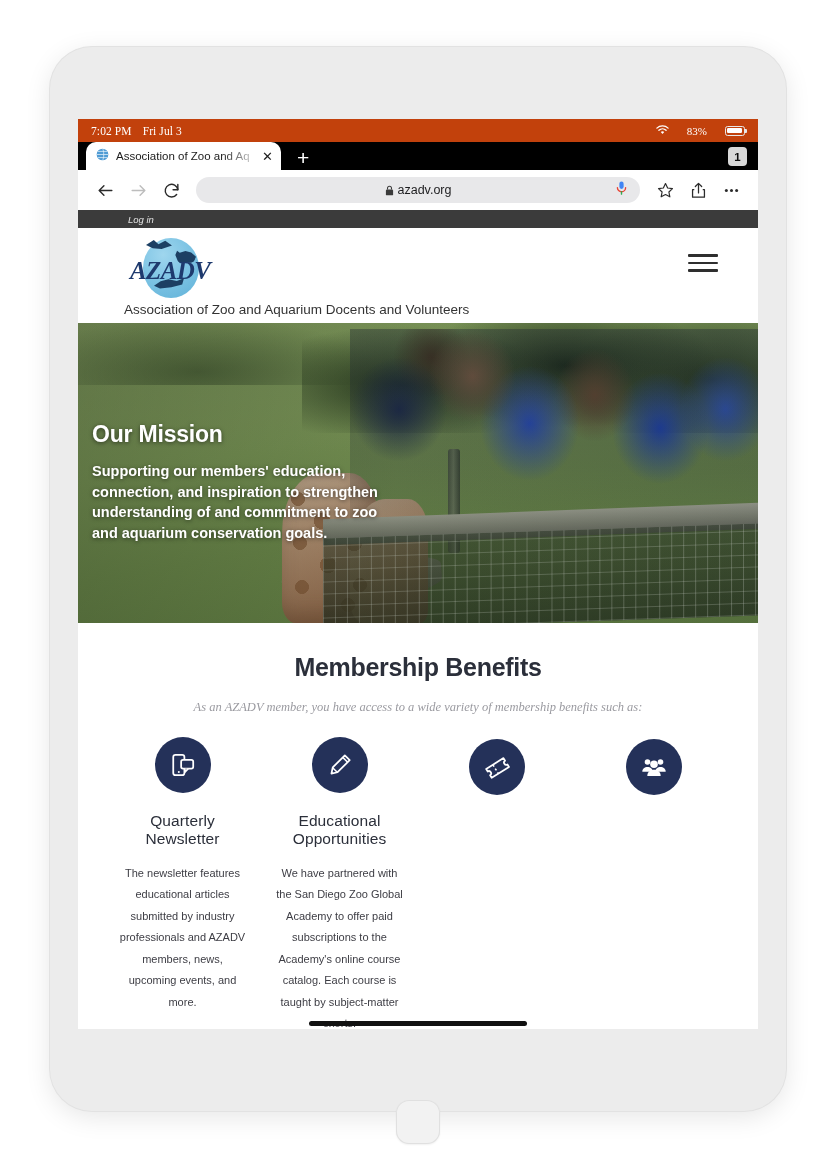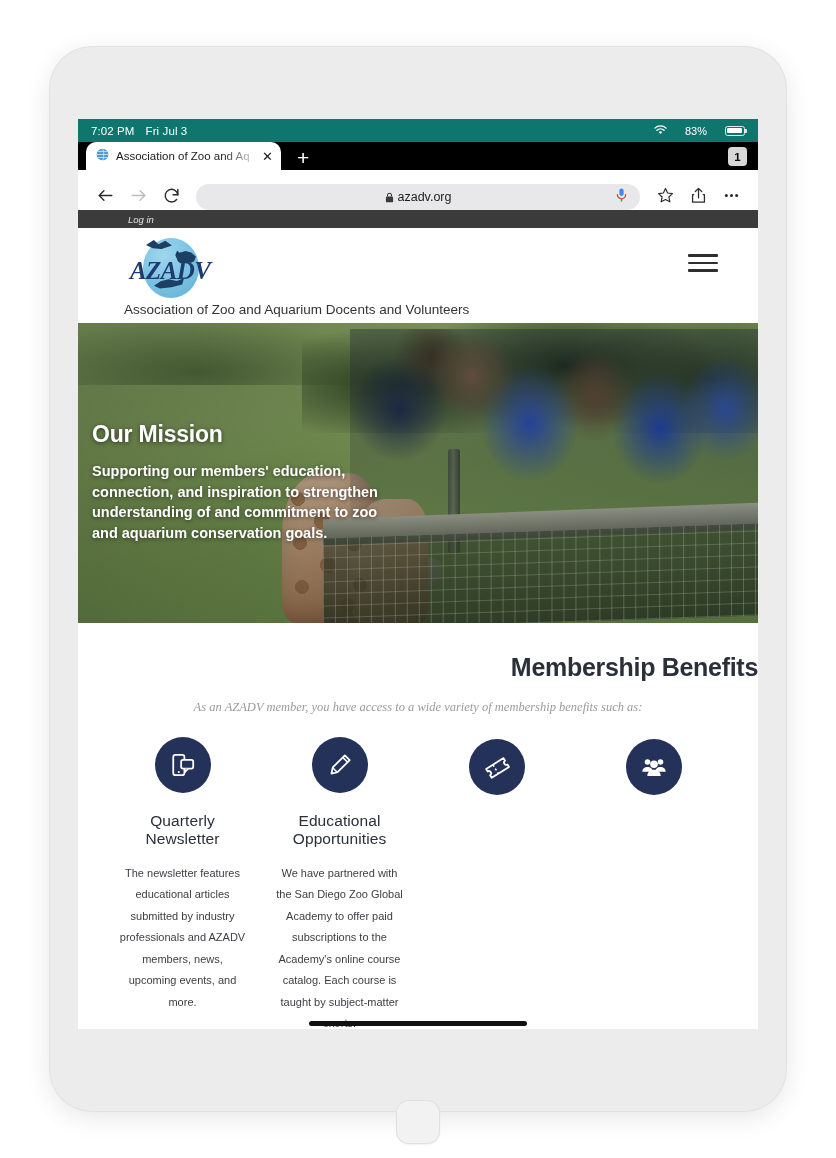--- a/index.html
+++ b/index.html
@@ -33,26 +33,27 @@
     width: 44px; height: 44px;
     border-radius: 13px;
     background: #f2f2f2;
     box-shadow: inset 0 0 0 1px #e0e0e0, 0 1px 2px rgba(0,0,0,.06);
   }
 
   
   #statusbar {
     position: relative;
     height: 23px;
-    background: #0f766e;
+    background: #c2410c;
     color: #ffffff;
     display: flex; align-items: center;
     padding: 0 13px;
     font-size: 11.5px;
     z-index: 5;
+    font-family: Liberation Serif, serif;
   }
   #status-left { display: flex; gap: 11px; font-weight: 500; letter-spacing: .1px; }
   #status-right { margin-left: auto; display: flex; align-items: center; gap: 18px; font-size: 11px; }
   .battery {
     width: 20px; height: 10px;
     border: 1.3px solid #e8e8e8; border-radius: 2.6px;
     position: relative;
   }
   .battery::after {
     content: ""; position: absolute; right: -3.2px; top: 2.6px;
@@ -98,21 +99,21 @@
     background: #d8d8d8; color: #0d0d0d;
     font-size: 11.5px; font-weight: 700;
     display: flex; align-items: center; justify-content: center;
   }
 
   
   #urlbar {
     position: relative;
     height: 40px;
     background: #ffffff;
-    display: flex; align-items: flex-end;
+    display: flex; align-items: center;
     padding: 0 12px;
     gap: 3px;
     z-index: 3;
   }
   .navbtn {
     width: 30px; height: 30px;
     display: flex; align-items: center; justify-content: center;
     cursor: pointer;
   }
   #addressfield {
@@ -279,21 +280,21 @@
     margin-bottom: 13px;
   }
   #hero-body {
     color: #ffffff; font-size: 14.5px; font-weight: 700;
     line-height: 1.43; text-shadow: 0 1px 4px rgba(0,0,0,.55);
   }
 
   
   #benefits { background: #ffffff; padding: 30px 0 0; }
   #benefits-title {
-    text-align: right; font-size: 25px; font-weight: 700;
+    text-align: center; font-size: 25px; font-weight: 700;
     color: #2b2f3a; letter-spacing: -.3px;
   }
   #benefits-sub {
     text-align: center; margin-top: 18px;
     font-family: "Liberation Serif", serif;
     font-style: italic; font-size: 12.5px; color: #9a9aa0;
   }
   #grid {
     display: grid; grid-template-columns: 1fr 1fr 1fr 1fr;
     padding: 0 26px; margin-top: 22px;

